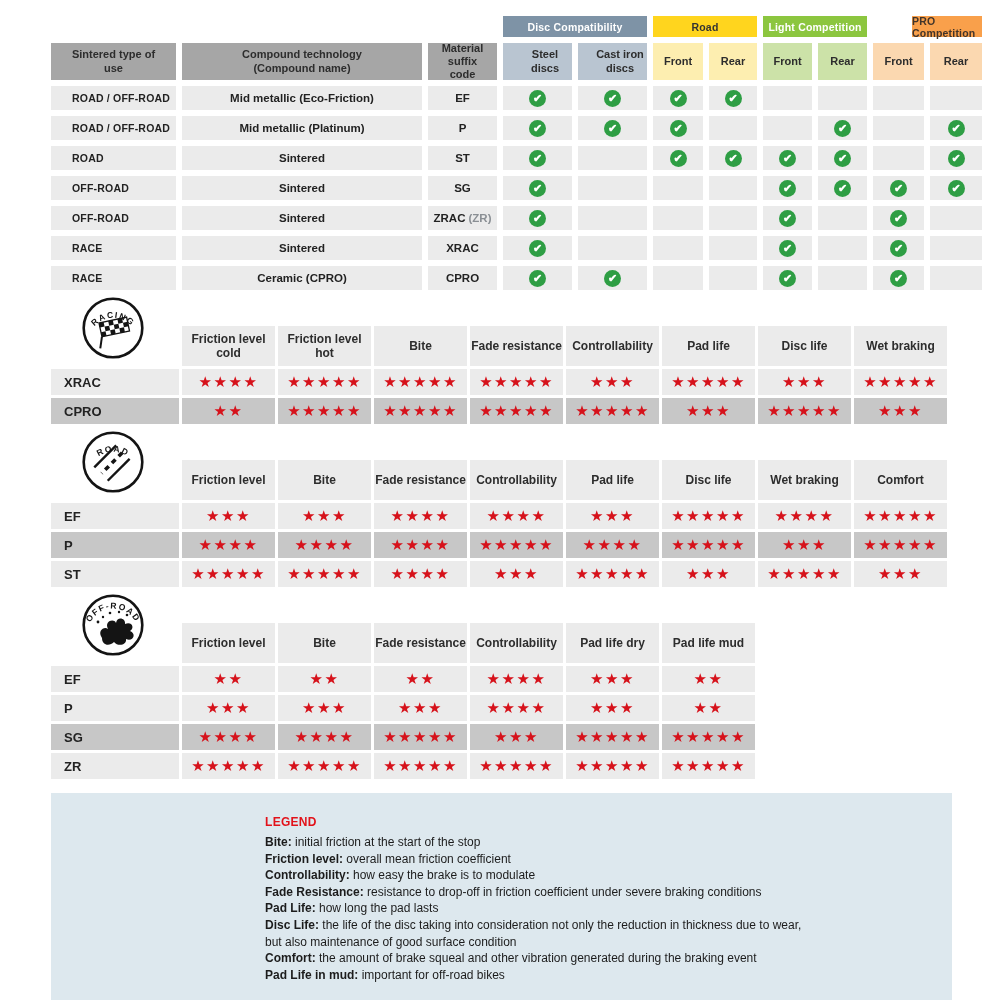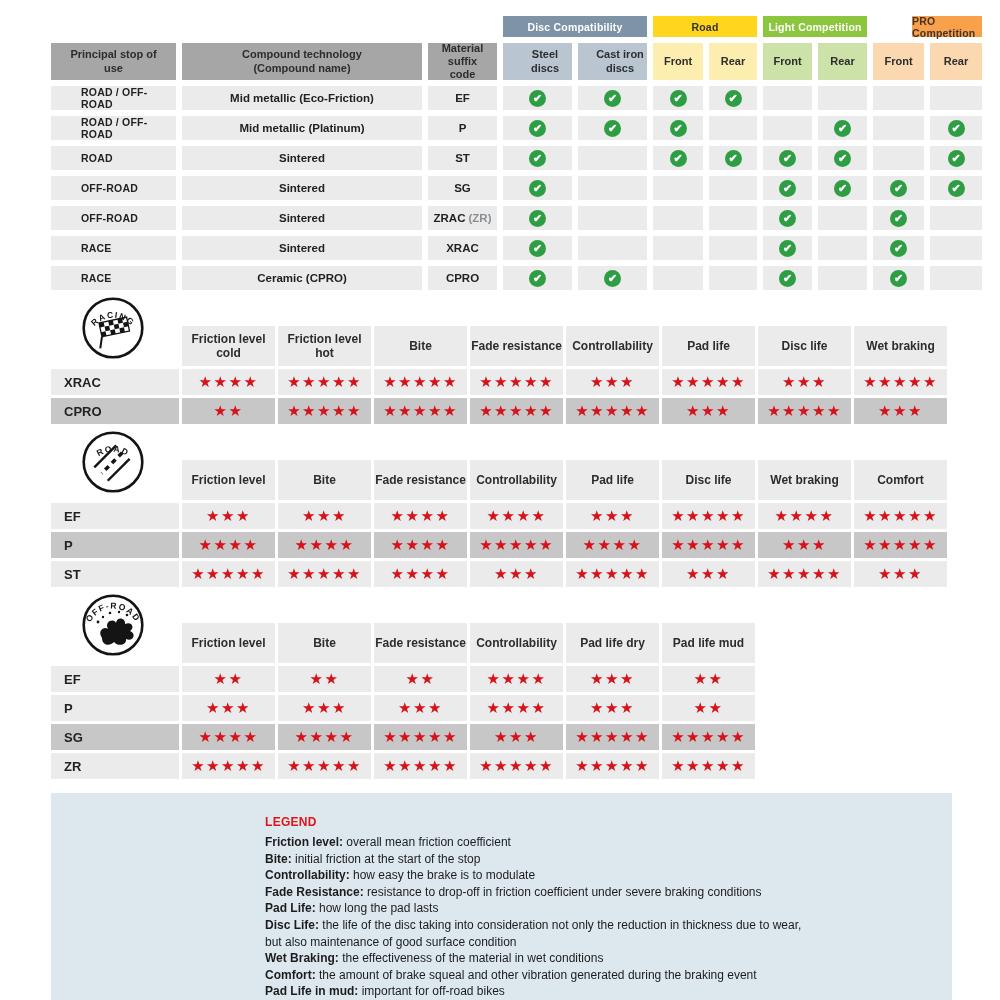--- a/index.html
+++ b/index.html
@@ -25,21 +25,21 @@
   .sub-disc  { background: var(--disc-sub, #b9c5d1); padding-left: 15px; }
   .sub-road  { background: var(--road-sub, #fdeeb0); }
   .sub-light { background: var(--light-sub, #cce2a8); }
   .sub-pro   { background: var(--pro-sub, #fbd8b0); }
   .w90  { display: inline-block; max-width: 95px; }
   .w170 { display: inline-block; max-width: 170px; }
   .w40  { display: inline-block; max-width: 42px; }
   .w54  { display: inline-block; max-width: 56px; }
 
   .cell { background: var(--row-light, #ebebeb); display: flex; align-items: center; justify-content: center; font-size: 11px; }
-  .use-cell { justify-content: flex-start; padding-left: 30px; font-weight: bold; font-size: 10.5px; letter-spacing: .2px; }
+  .use-cell { justify-content: flex-start; padding-left: 21px; font-weight: bold; font-size: 10.5px; letter-spacing: .2px; }
   .compound-cell { font-weight: bold; font-size: 11.5px; text-align: right; }
   .code-cell { font-weight: bold; font-size: 11.5px; }
   .code-note { color: #8a8f94; font-weight: bold; margin-left: 3px; }
   .check-icon { width: 17px; height: 17px; border-radius: 50%; background: var(--check-green, #2e9e44); color: #fff;
     font-size: 11px; font-weight: bold; display: flex; align-items: center; justify-content: center; line-height: 1; }
 
   
   .rating-section { position: relative; margin-top: 36px; }
   .section-icon { position: absolute; left: 30px; top: -30px; width: 64px; height: 64px; }
   .icon-arc-text { font-family: "Liberation Sans", sans-serif; font-size: 8.5px; font-weight: bold; letter-spacing: 1.4px; fill: #141414; }
@@ -63,21 +63,21 @@
 <div class="page">
 
   <div class="compat-grid">
     <div class="gh-spacer" style="grid-column:1 / span 3"></div>
     <div class="gh grp-disc" style="grid-column:4 / span 2">Disc Compatibility</div>
     <div class="gh grp-road" style="grid-column:6 / span 2">Road</div>
     <div class="gh grp-light" style="grid-column:8 / span 2">Light Competition</div>
     <div class="gh grp-pro" style="grid-column:10 / span 2">PRO Competition</div>
 
     <div class="ch gray">
-        <span class="w90">Principal stop of use</span>
+        <span class="w90">Sintered type of use</span>
       </div>
     <div class="ch gray">
         <span class="w170">Compound technology (Compound name)</span>
       </div>
     <div class="ch gray">
         <span class="w54">Material suffix code</span>
       </div>
     <div class="ch sub-disc">
         <span class="w40">Steel discs</span>
       </div>
@@ -310,24 +310,23 @@
         <div class="cell star-cell light">★★★★★</div>
         <div class="cell star-cell light">★★★★★</div>
       </div>
   </section>
 
 </div>
 
 <div class="legend">
   <div class="legend-title">LEGEND</div>
   <div id="legend-lines">
+      <div class="legend-line"><span class="term">Bite: </span>initial friction at the start of the stop</div>
       <div class="legend-line"><span class="term">Friction level: </span>overall mean friction coefficient</div>
-      <div class="legend-line"><span class="term">Bite: </span>initial friction at the start of the stop</div>
       <div class="legend-line"><span class="term">Controllability: </span>how easy the brake is to modulate</div>
       <div class="legend-line"><span class="term">Fade Resistance: </span>resistance to drop-off in friction coefficient under severe braking conditions</div>
       <div class="legend-line"><span class="term">Pad Life: </span>how long the pad lasts</div>
       <div class="legend-line"><span class="term">Disc Life: </span>the life of the disc taking into consideration not only the reduction in thickness due to wear,</div>
       <div class="legend-line">but also maintenance of good surface condition</div>
-      <div class="legend-line"><span class="term">Wet Braking: </span>the effectiveness of the material in wet conditions</div>
       <div class="legend-line"><span class="term">Comfort: </span>the amount of brake squeal and other vibration generated during the braking event</div>
       <div class="legend-line"><span class="term">Pad Life in mud: </span>important for off-road bikes</div>
     </div>
 </div>
 
 </body></html>

